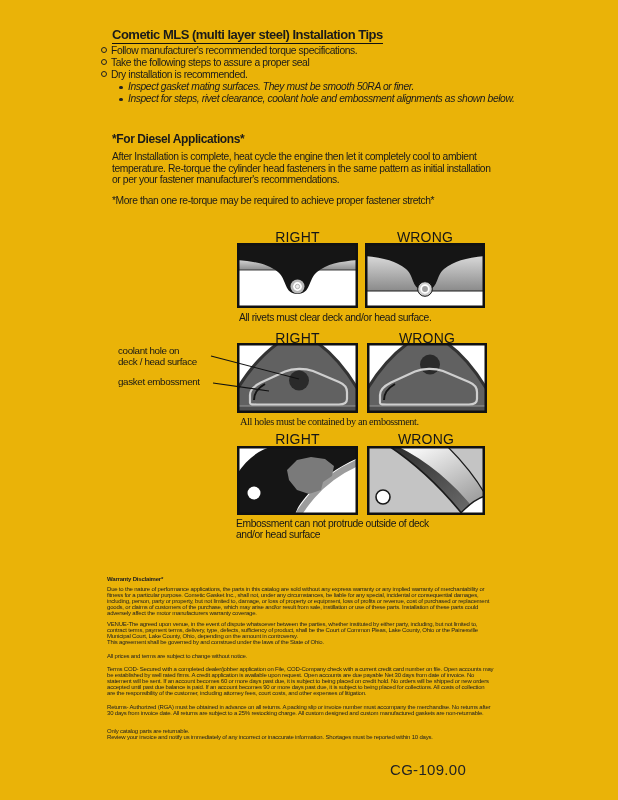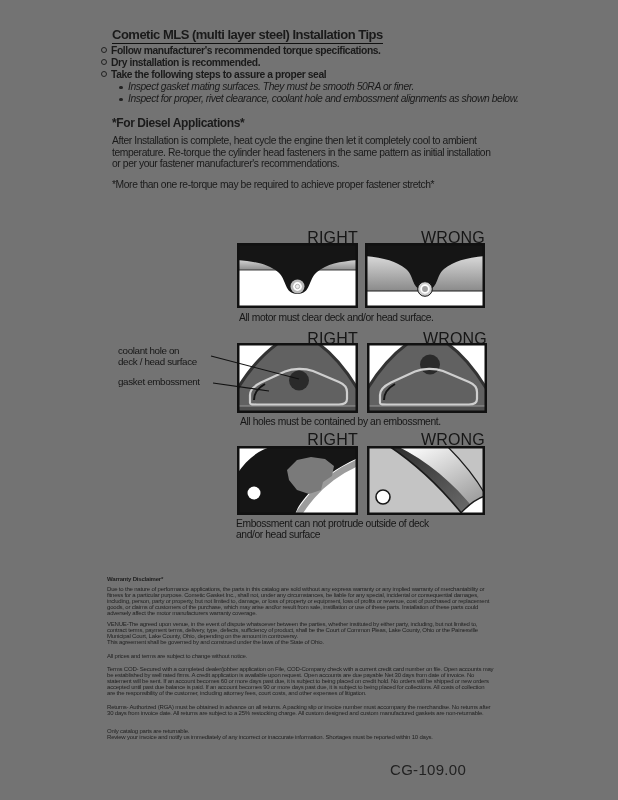--- a/index.html
+++ b/index.html
@@ -1,49 +1,49 @@
 <!DOCTYPE html>
 <html><head>
 <meta charset="utf-8">
 <style>
   html,body{margin:0;padding:0;background:#e8e8e8;}
   .page{
-    position:relative;width:618px;height:800px;margin:0 auto;background:#737373;
+    position:relative;width:618px;height:800px;margin:0 auto;background:#eab308;
     font-family:"Liberation Sans","DejaVu Sans",sans-serif;color:#1a1a1a;overflow:hidden;
   }
   .abs{position:absolute;}
   .pre{white-space:pre-line;}
 
   
   .title{
     left:112px;top:27px;font-size:13px;font-weight:bold;letter-spacing:-0.5px;
     border-bottom:1.5px solid #111;padding-bottom:1px;
   }
 
   
   .bullets{left:101px;top:45px;font-size:10.3px;letter-spacing:-0.4px;line-height:12.2px;}
-  .bullets .row{display:flex;align-items:baseline;font-weight:bold;}
+  .bullets .row{display:flex;align-items:baseline;}
   .ring{
     display:inline-block;width:4px;height:4px;border:1px solid #222;border-radius:50%;
     margin-right:4px;flex:0 0 auto;position:relative;top:-1px;
   }
   .subbullets{left:119px;top:81px;font-size:10.3px;letter-spacing:-0.4px;line-height:12.2px;font-style:italic;}
   .dot{
     display:inline-block;width:3.5px;height:3.5px;background:#222;border-radius:50%;
     margin-right:3px;flex:0 0 auto;position:relative;top:-1px;
   }
 
   
-  .diesel{left:112px;top:118px;width:440px;font-size:10.3px;letter-spacing:-0.4px;line-height:11.4px;}
+  .diesel{left:112px;top:134px;width:440px;font-size:10.3px;letter-spacing:-0.4px;line-height:11.4px;}
   .diesel h2{font-size:12px;font-weight:bold;margin:0 0 6px 0;letter-spacing:-0.4px;}
   .diesel p{margin:0 0 7px 0;}
   .diesel .note{margin-top:9px;}
 
   
-  .figlabel{font-size:16px;letter-spacing:0.2px;text-align:right;color:#161616;}
+  .figlabel{font-size:14px;letter-spacing:0.2px;text-align:center;color:#161616;}
   .caption{font-size:10.3px;letter-spacing:-0.4px;line-height:11px;color:#161616;}
   .ann{
     font-size:9.8px;letter-spacing:-0.35px;line-height:10.5px;text-align:left;color:#161616;
   }
 
   
   .legal{left:107px;top:576px;width:480px;font-size:6px;letter-spacing:-0.2px;line-height:6px;color:#222;}
   .legal .h{font-weight:bold;margin:0 0 4px 0;}
   .legal p{margin:0 0 5px 0;}
   .legal p.m8{margin-bottom:8px;}
@@ -61,35 +61,35 @@
 
   <div class="abs title">Cometic MLS (multi layer steel) Installation Tips</div>
 
   <div class="abs bullets">
     <div class="row">
       <span class="ring"></span>
       <span>Follow manufacturer's recommended torque specifications.</span>
     </div>
     <div class="row">
       <span class="ring"></span>
+      <span>Take the following steps to assure a proper seal</span>
+    </div>
+    <div class="row">
+      <span class="ring"></span>
       <span>Dry installation is recommended.</span>
-    </div>
-    <div class="row">
-      <span class="ring"></span>
-      <span>Take the following steps to assure a proper seal</span>
     </div>
   </div>
   <div class="abs subbullets">
     <div class="row">
       <span class="dot"></span>
       <span>Inspect gasket mating surfaces.  They must be smooth 50RA or finer.</span>
     </div>
     <div class="row">
       <span class="dot"></span>
-      <span>Inspect for proper, rivet clearance, coolant hole and embossment alignments as shown below.</span>
+      <span>Inspect for steps, rivet clearance, coolant hole and embossment alignments as shown below.</span>
     </div>
   </div>
 
   <div class="abs diesel">
     <h2>*For Diesel Applications*</h2>
     <p class="pre">After Installation is complete, heat cycle the engine then let it completely cool to ambient
 temperature. Re-torque the cylinder head fasteners in the same pattern as initial installation
 or per your fastener manufacturer's recommendations.</p>
     <p class="note">*More than one re-torque may be required to achieve proper fastener stretch*</p>
   </div>
@@ -127,21 +127,21 @@
     <rect x="1.5" y="13" width="117" height="35" fill="url(#g2)"></rect>
     <line x1="1" y1="48" x2="119" y2="48" stroke="#1c1c1c" stroke-width="1.1"></line>
     <path d="M0,0 H120 V13 C100,15 89,18 79,26 C70,33.5 74,47 60,47 C46,47 50,33.5 41,26 C31,18 20,15 0,13 Z" fill="#151515"></path>
     <g>
       <circle cx="60" cy="46" r="7.3" fill="#cfcfcf" stroke="#111" stroke-width="1"></circle>
       <circle cx="60" cy="46" r="3.8" fill="#9e9e9e" stroke="#ffffff" stroke-width="1.8"></circle>
     </g>
     <rect x="1.25" y="1.25" width="117.5" height="62.5" fill="none" stroke="#111" stroke-width="2.5"></rect>
   </svg>
 
-  <div class="abs caption" style="left:239px;top:312px;">All motor must clear deck and/or head surface.</div>
+  <div class="abs caption" style="left:239px;top:312px;">All rivets must clear deck and/or head surface.</div>
 
   <div class="abs figlabel" style="left:237px;top:330px;width:121px;">RIGHT</div>
   <div class="abs figlabel" style="left:367px;top:330px;width:120px;">WRONG</div>
 
   <div class="abs ann pre" style="left:118px;top:346px;width:92px;">coolant hole on
 deck / head surface</div>
   <div class="abs ann" style="left:118px;top:377px;width:92px;">gasket embossment</div>
 
   <svg class="abs" style="left:237px;top:343px;" width="121" height="70" viewBox="0 0 121 70">
     <rect width="121" height="70" fill="#616161"></rect>
@@ -169,21 +169,21 @@
     <path d="M13,60 L13,52 C13,47 17,43 24,39.5 L48,28.5 C56,25 68,25 76,28 L102,39 C108,41.5 110,45 110,49 L110,56 C110,60 107,61.5 102,61.5 L20,61.5 C16,61.5 13,61.5 13,60 Z" fill="none" stroke="#cfcfcf" stroke-width="2.2"></path>
     <path d="M17,57 C17,50 21,45 28,41" stroke="#141414" stroke-width="2" fill="none"></path>
     <rect x="1.25" y="1.25" width="117.5" height="67.5" fill="none" stroke="#111" stroke-width="2.5"></rect>
   </svg>
 
   <svg class="abs" style="left:205px;top:352px;" width="100" height="44" viewBox="0 0 100 44">
     <line x1="6" y1="4" x2="94" y2="27" stroke="#111" stroke-width="1.1"></line>
     <line x1="8" y1="31" x2="64" y2="39" stroke="#111" stroke-width="1.1"></line>
   </svg>
 
-  <div class="abs caption" style="left:240px;top:416px;">All holes must be contained by an embossment.</div>
+  <div class="abs caption" style="left:240px;top:416px;font-family:Liberation Serif, serif;">All holes must be contained by an embossment.</div>
 
   <div class="abs figlabel" style="left:237px;top:431px;width:121px;">RIGHT</div>
   <div class="abs figlabel" style="left:367px;top:431px;width:118px;">WRONG</div>
 
   <svg class="abs" style="left:237px;top:446px;" width="121" height="69" viewBox="0 0 121 69">
     <rect width="121" height="69" fill="#ffffff"></rect>
     <path d="M0,69 V28 C10,12.5 22,4 36,0 H121 V12 C99,22 84,33 73,46 C64,56 60,62 58,69 Z" fill="#151515"></path>
     <path d="M121,16.5 C100,26 86,37 75,50 C67.5,59 63.5,64 61.5,69" stroke="#9c9c9c" stroke-width="6.5" fill="none"></path>
     <path d="M50,24 L60,14 L74,11 L88,13 L97,20 L95,30 L86,36 L84,44 L72,48 L60,44 L52,34 Z" fill="#7a7a7a"></path>
     <circle cx="17" cy="47" r="6.5" fill="#ffffff"></circle>

